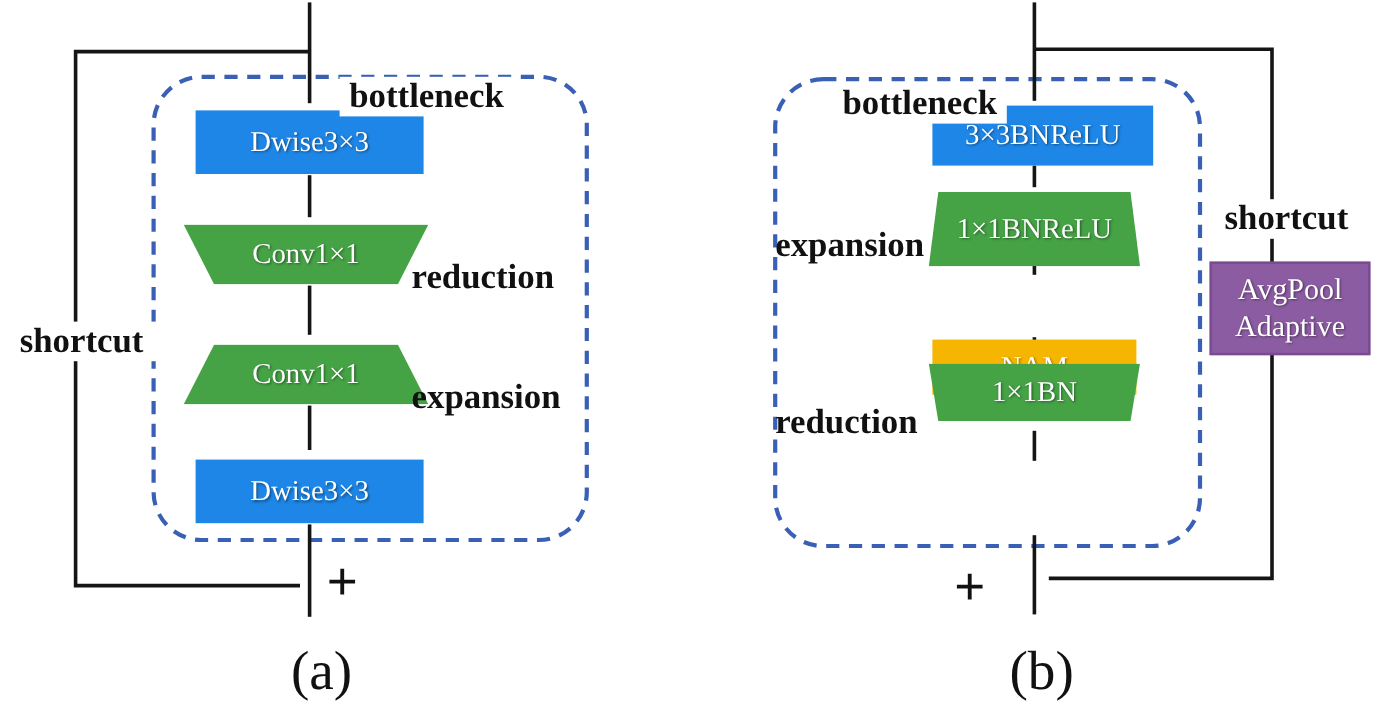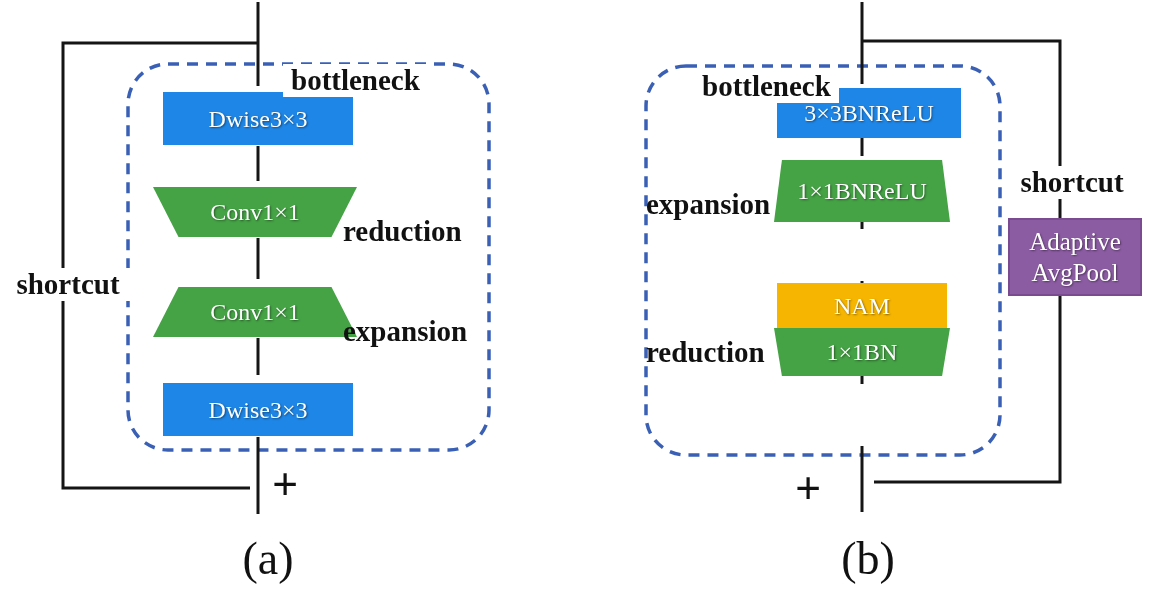--- a/index.html
+++ b/index.html
@@ -85,26 +85,26 @@
   <div class="plus" style="left:272px;top:462px;">+</div>
 
   <div class="caption" style="left:193px;top:534px;width:150px;">(a)</div>
 
   <div class="node blue" style="left:777px;top:88px;width:184px;height:50px;">3×3BNReLU</div>
 
   <div class="node green trap-expand-b" style="left:774px;top:160px;width:176px;height:62px;">1×1BNReLU</div>
 
   <div class="node yellow" style="left:777px;top:235px;width:170px;height:46px;">NAM</div>
 
-  <div class="node green trap-reduce-b" style="left:774px;top:328px;width:176px;height:48px;">1×1BN</div>
+  <div class="node green trap-reduce-b" style="left:774px;top:303px;width:176px;height:48px;">1×1BN</div>
 
 
   <div class="node purple" style="left:1008px;top:218px;width:130px;height:74px;">
+    <span>AvgPool</span>
     <span>Adaptive</span>
-    <span>AvgPool</span>
   </div>
 
   <div class="lbl onwhite" style="left:694px;top:50px;">bottleneck</div>
 
   <div class="lbl onwhite" style="left:1006px;top:146px;width:116px;">shortcut</div>
 
   <div class="lbl" style="left:646px;top:168px;">expansion</div>
 
   <div class="lbl" style="left:646px;top:316px;">reduction</div>
 

